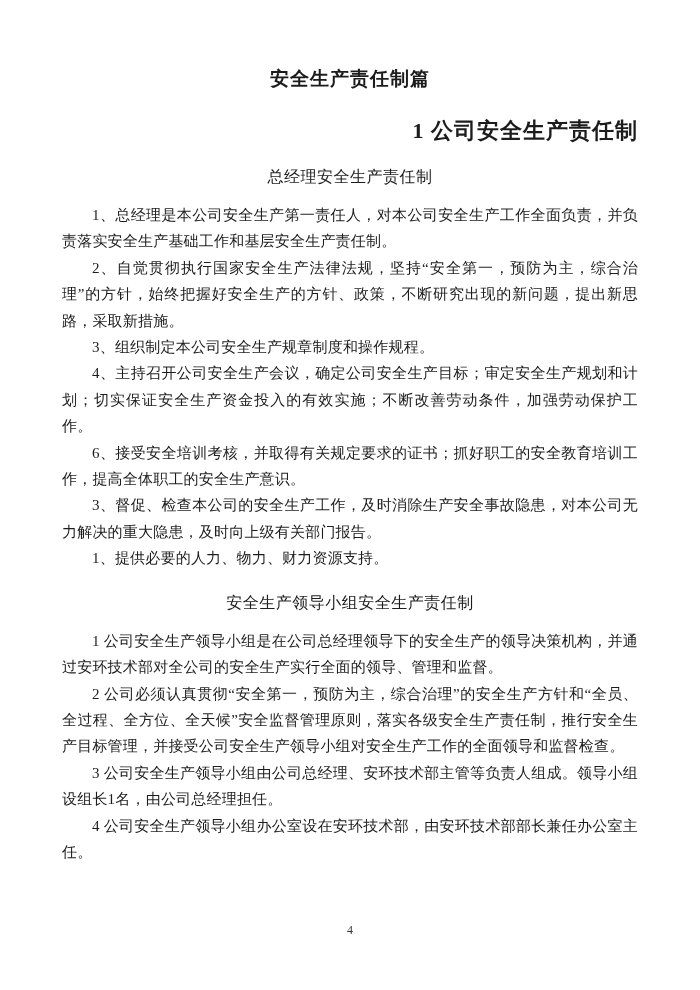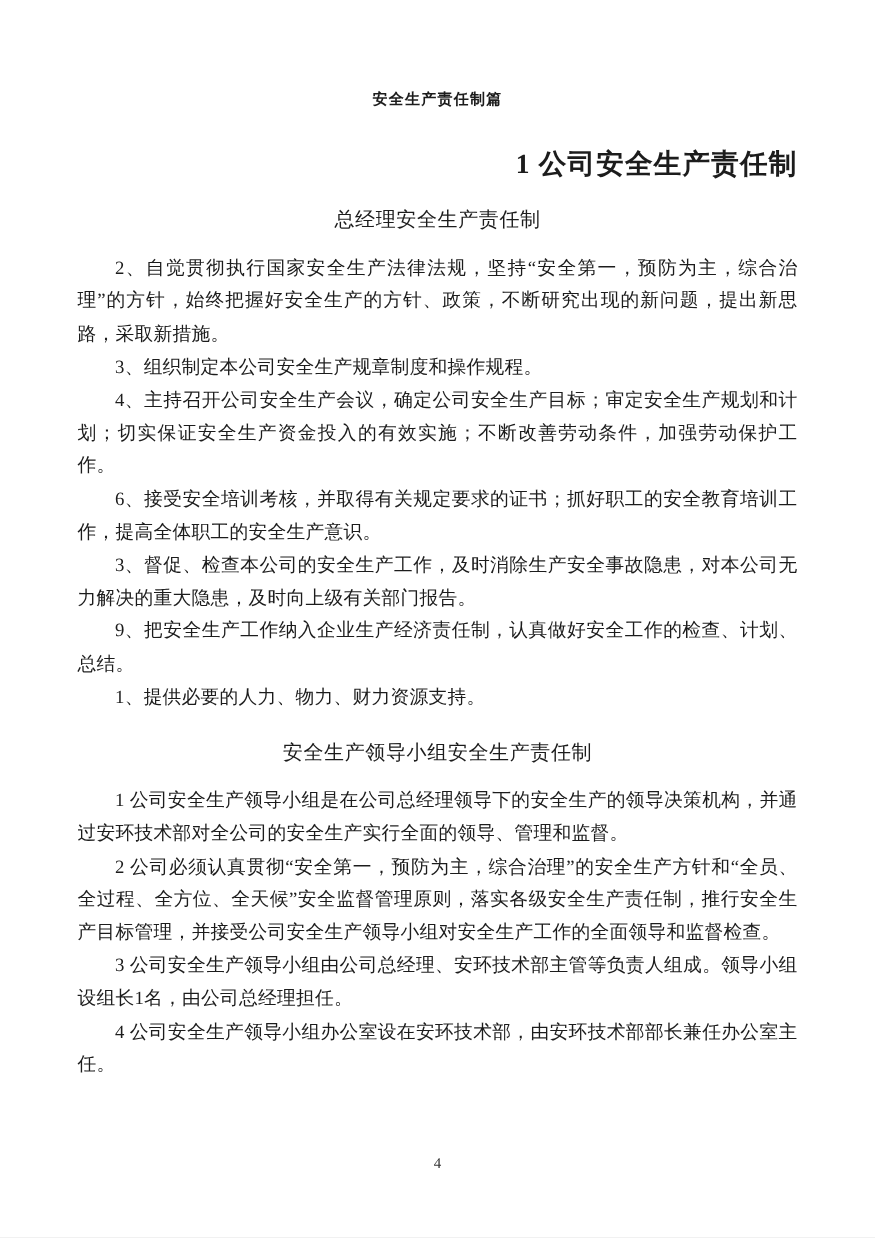--- a/index.html
+++ b/index.html
@@ -14,21 +14,21 @@
     margin: 0 auto;
     background: #ffffff;
     box-sizing: border-box;
     padding: 66px 62px 0 62px;
     font-family: "Liberation Serif", "DejaVu Serif", serif;
     color: #1c1c1c;
     overflow: hidden;
   }
   .chapter-title {
     text-align: center;
-    font-size: 12px;
+    font-size: 19px;
     font-weight: bold;
     line-height: 26px;
     margin: 0 0 24px 0;
     letter-spacing: 1px;
   }
   .section-title {
     text-align: right;
     font-size: 22px;
     font-weight: bold;
     line-height: 30px;
@@ -69,26 +69,26 @@
 
 <div class="page">
 
   <h1 class="chapter-title">安全生产责任制篇</h1>
 
   <h2 class="section-title">1 公司安全生产责任制</h2>
 
   <h3 class="sub-heading">总经理安全生产责任制</h3>
 
   <div class="body-text">
+    <p>1、总经理是本公司安全生产第一责任人，对本公司安全生产工作全面负责，并负责落实安全生产基础工作和基层安全生产责任制。</p>
     <p>2、自觉贯彻执行国家安全生产法律法规，坚持“安全第一，预防为主，综合治理”的方针，始终把握好安全生产的方针、政策，不断研究出现的新问题，提出新思路，采取新措施。</p>
     <p>3、组织制定本公司安全生产规章制度和操作规程。</p>
     <p>4、主持召开公司安全生产会议，确定公司安全生产目标；审定安全生产规划和计划；切实保证安全生产资金投入的有效实施；不断改善劳动条件，加强劳动保护工作。</p>
     <p>6、接受安全培训考核，并取得有关规定要求的证书；抓好职工的安全教育培训工作，提高全体职工的安全生产意识。</p>
     <p>3、督促、检查本公司的安全生产工作，及时消除生产安全事故隐患，对本公司无力解决的重大隐患，及时向上级有关部门报告。</p>
-    <p>9、把安全生产工作纳入企业生产经济责任制，认真做好安全工作的检查、计划、总结。</p>
     <p>1、提供必要的人力、物力、财力资源支持。</p>
   </div>
 
   <h3 class="sub-heading second">安全生产领导小组安全生产责任制</h3>
 
   <div class="body-text">
     <p>1 公司安全生产领导小组是在公司总经理领导下的安全生产的领导决策机构，并通过安环技术部对全公司的安全生产实行全面的领导、管理和监督。</p>
     <p>2 公司必须认真贯彻“安全第一，预防为主，综合治理”的安全生产方针和“全员、全过程、全方位、全天候”安全监督管理原则，落实各级安全生产责任制，推行安全生产目标管理，并接受公司安全生产领导小组对安全生产工作的全面领导和监督检查。</p>
     <p>3 公司安全生产领导小组由公司总经理、安环技术部主管等负责人组成。领导小组设组长1名，由公司总经理担任。</p>
     <p>4 公司安全生产领导小组办公室设在安环技术部，由安环技术部部长兼任办公室主任。</p>

